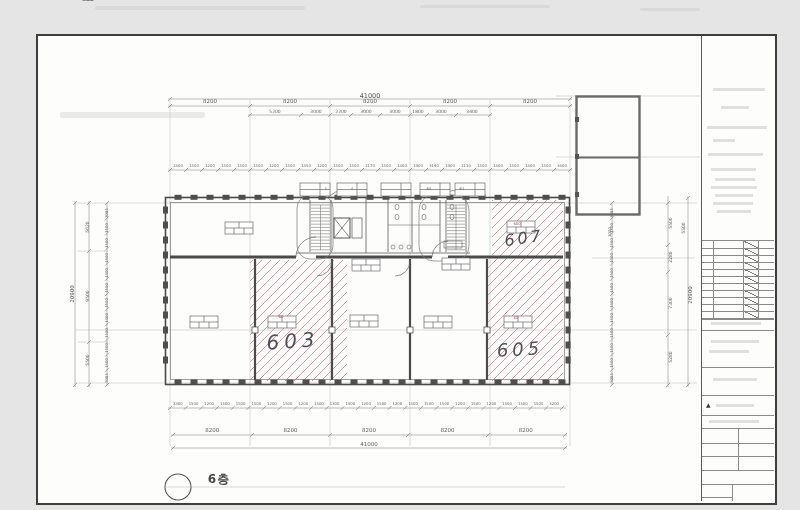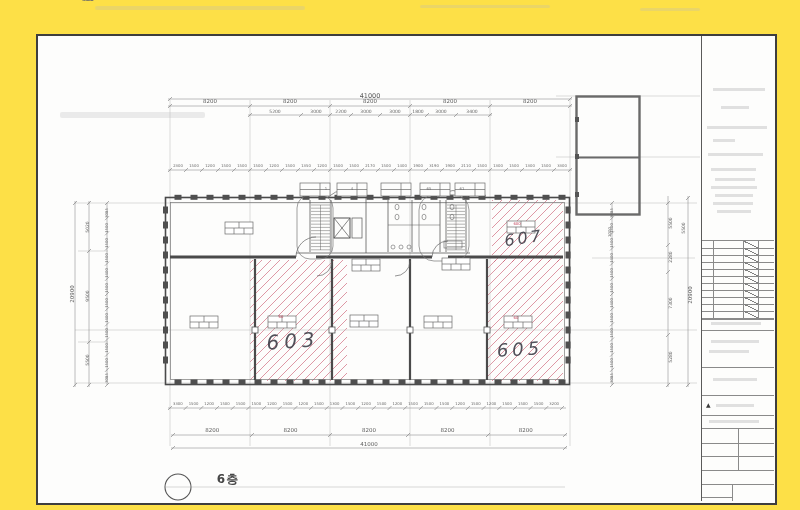--- a/index.html
+++ b/index.html
@@ -1,16 +1,16 @@
 <!DOCTYPE html>
 <html><head>
 <meta charset="utf-8">
 <style>
   html,body{margin:0;padding:0;width:800px;height:510px;background:#ffffff;overflow:hidden;}
-  #scan{position:absolute;left:0;top:0;width:800px;height:510px;background:#fde047;font-family:"DejaVu Sans",sans-serif;}
+  #scan{position:absolute;left:0;top:0;width:800px;height:510px;background:#e5e5e5;font-family:"DejaVu Sans",sans-serif;}
   #page-border{position:absolute;left:36px;top:34px;width:737px;height:467px;border:2.5px solid #3e3e3e;background:#fdfdfc;}
   #strip{position:absolute;left:701px;top:36px;width:72px;height:465px;border-left:1.4px solid #5a5a5a;}
   .smudge{position:absolute;background:#b9b9b9;opacity:.28;border-radius:2px;}
   .fbar{position:absolute;background:#c9c9c9;opacity:.55;height:2.5px;}
   .hl{position:absolute;height:0;border-top:0.9px solid #8a8a8a;}
   .vl{position:absolute;width:0;border-left:0.9px solid #8a8a8a;}
   .slashcell{background-image:linear-gradient(to top right,transparent 44%,#808080 44%,#808080 52%,transparent 52%);}
   #labels span{position:absolute;}
   .dim{font-size:4.5px;color:#6a6a6a;transform:translate(-50%,-50%);white-space:nowrap;line-height:1;}
   .dim.xs{font-size:3.8px;}
@@ -437,21 +437,21 @@
     </g>
   </svg>
 
   <div id="labels">
     <span class="dim lg" style="left:370px;top:96px;">41000</span>
     <span class="dim md" style="left:369px;top:445px;">41000</span>
     <span class="dim md rot" style="left:73px;top:294px;">20900</span>
     <span class="dim md rot" style="left:691px;top:295px;">20900</span>
     <span class="dim rot" style="left:684px;top:228px;">5500</span>
     <span class="dim xs rot" style="left:610px;top:232px;">2000</span>
-    <span class="floorlbl" style="left:228px;top:479px;">6층</span>
+    <span class="floorlbl" style="left:219px;top:479px;">6층</span>
     <span class="hand h603" style="left:293px;top:341px;">603</span>
     <span class="hand h605" style="left:520px;top:349px;">605</span>
     <span class="hand h607" style="left:524px;top:238px;">607</span>
   <span class="dim md" style="left: 210px; top: 102px;">8200</span>
       <span class="dim md" style="left: 290px; top: 102px;">8200</span>
       <span class="dim md" style="left: 370px; top: 102px;">8200</span>
       <span class="dim md" style="left: 450px; top: 102px;">8200</span>
       <span class="dim md" style="left: 530px; top: 102px;">8200</span>
       <span class="dim " style="left: 275px; top: 112px;">5200</span>
       <span class="dim " style="left: 316px; top: 112px;">3000</span>

